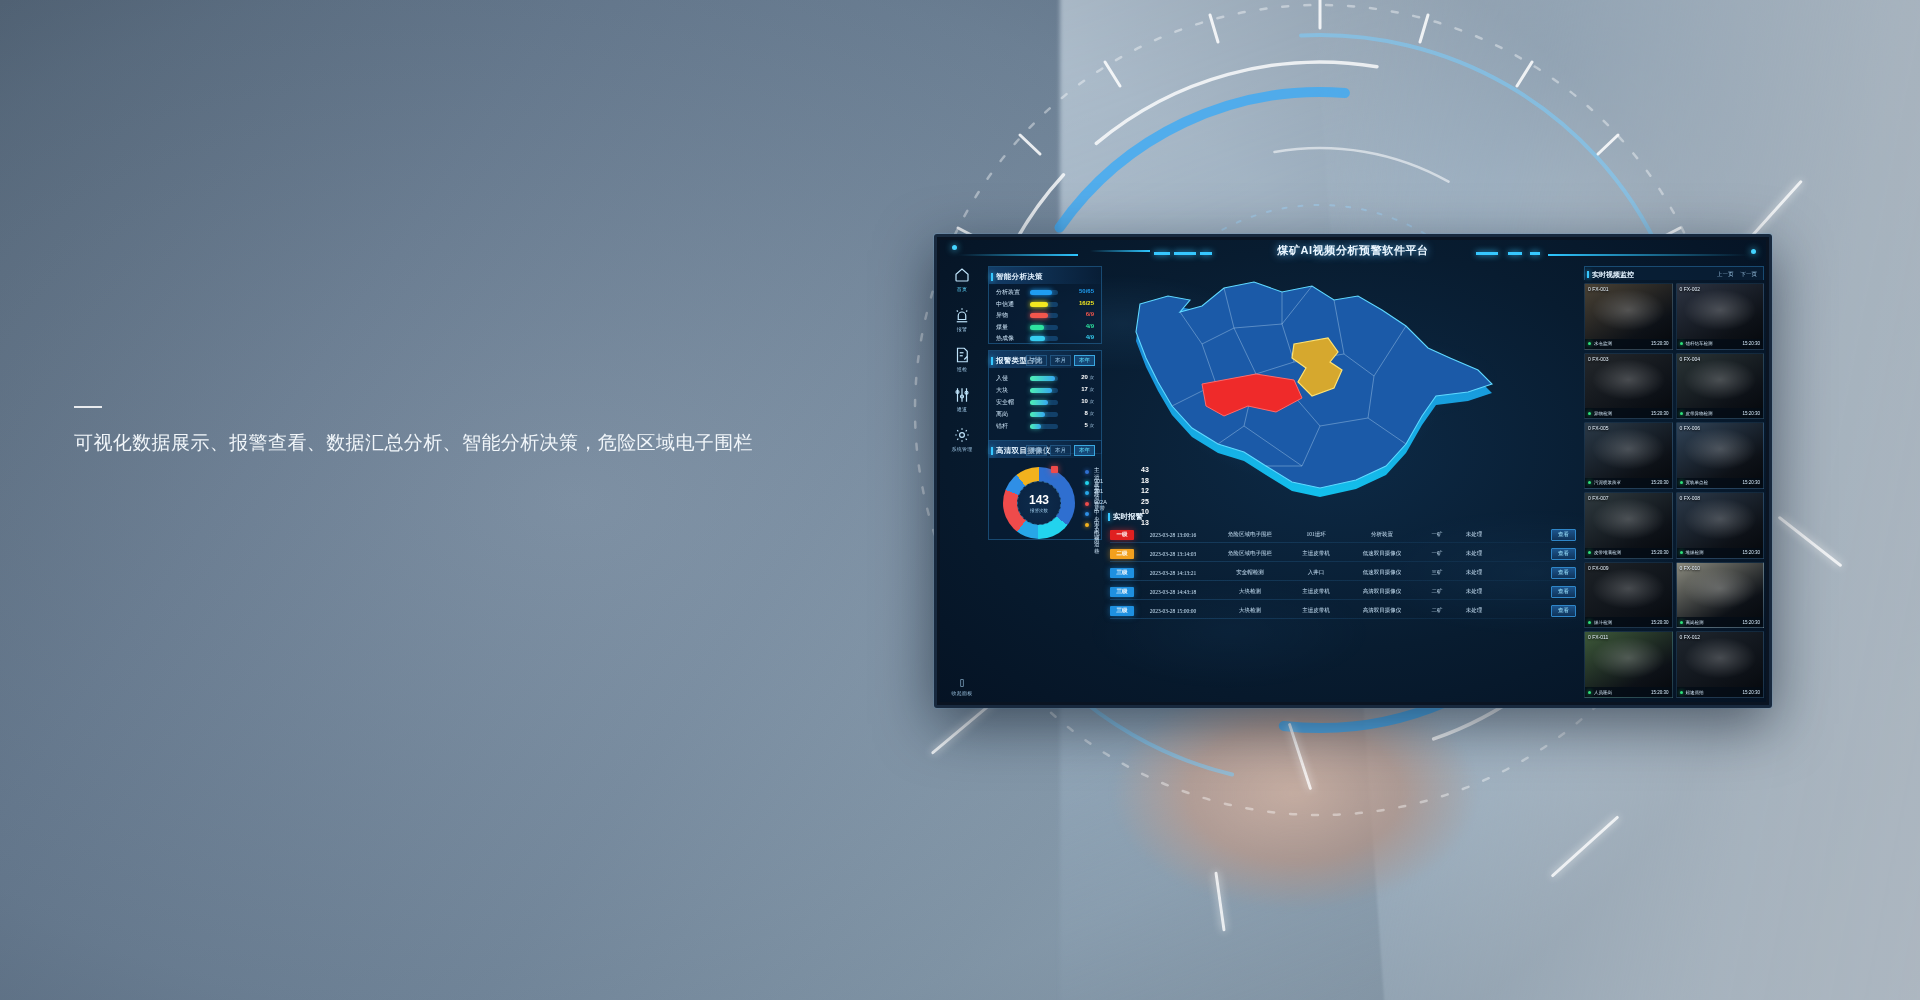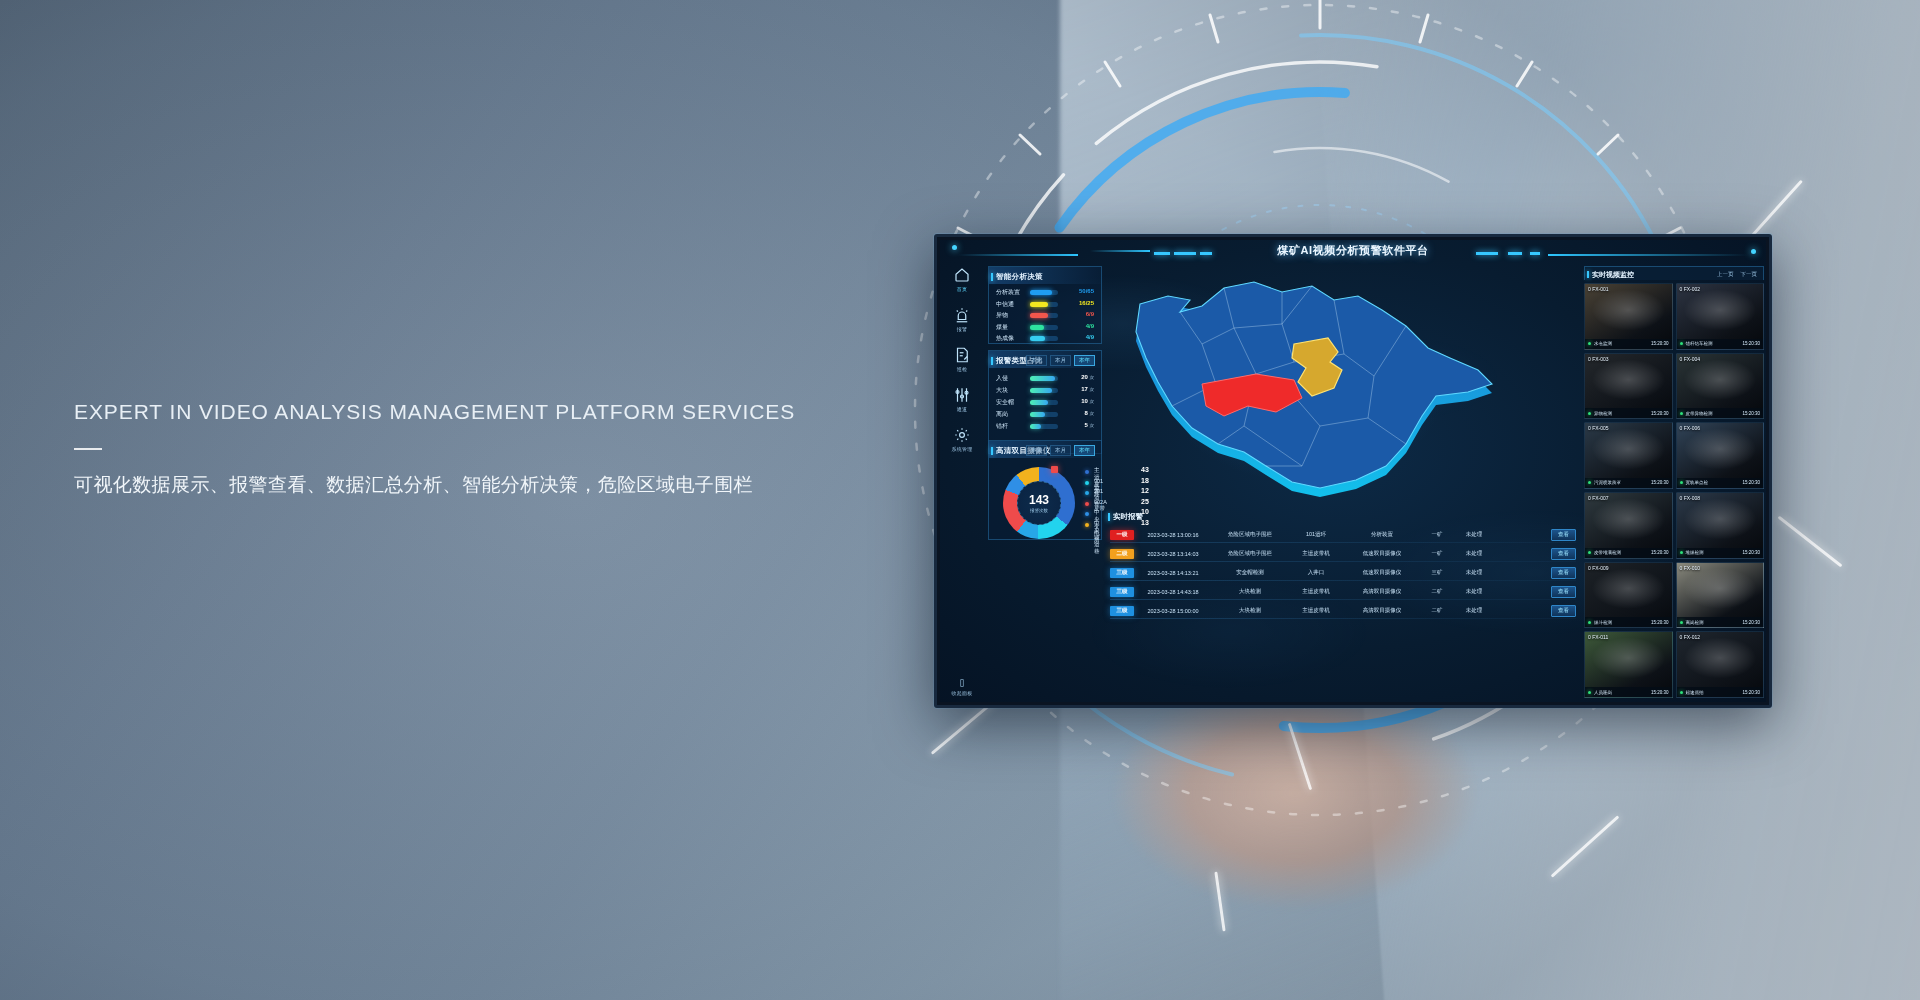--- a/index.html
+++ b/index.html
@@ -110,21 +110,21 @@
   .lg-row{ position:relative; height:10.5px; }
   .lg-dot{ position:absolute; left:0; top:3px; width:4px; height:4px; border-radius:50%; }
   .lg-tx{ position:absolute; left:9px; top:0; font-size:5.5px; color:#cfe6f8; }
   .lg-vl{ position:absolute; left:56px; top:-1px; font-size:7px; font-weight:700; color:#ffffff; }
 
   
   .mapwrap{ position:absolute; left:166px; top:26px; width:398px; height:250px; }
   .map-glow{ position:absolute; inset:0; background:radial-gradient(ellipse 190px 120px at 50% 52%, rgba(32,110,175,.30),transparent 72%); }
 
   
-  .alarm{ position:absolute; left:166px; top:272px; right:186px; bottom:4px; }
+  .alarm{ position:absolute; left:166px; top:272px; right:186px; bottom:4px;font-family:Liberation Serif, serif; }
   .al-title{ position:absolute; left:7px; top:0; font-size:7.5px; font-weight:700; color:#e4f3ff; }
   .al-title::before{ content:""; position:absolute; left:-5px; top:1px; width:2px; height:8px; background:#36c8ff; box-shadow:0 0 5px #36c8ff; }
   .al-row{ position:absolute; left:4px; right:4px; height:17px; display:flex; align-items:center; }
   .al-row::after{ content:""; position:absolute; left:0; right:0; bottom:0; height:1px; background:linear-gradient(90deg,rgba(52,130,190,.30),rgba(52,130,190,.05)); }
   .badge{ width:24px; text-align:center; font-size:5.5px; color:#fff; padding:1.5px 0; border-radius:1px; font-weight:700; }
   .b1{ background:#e02020; box-shadow:0 0 6px rgba(224,32,32,.6);}
   .b2{ background:#f2a01e; box-shadow:0 0 6px rgba(242,160,30,.55);}
   .b3{ background:#1e90e0; box-shadow:0 0 6px rgba(30,144,224,.55);}
   .al-c{ font-size:5.5px; color:#c9e2f6; text-align:center; white-space:nowrap; overflow:hidden; }
   .al-btn{ font-size:5.5px; color:#9fe6ff; border:1px solid #2f86c8; background:linear-gradient(180deg,rgba(30,90,150,.9),rgba(16,54,94,.9)); padding:1.5px 6px; border-radius:1px; cursor:pointer; }
@@ -184,21 +184,20 @@
   </g>
 </svg>
 <div class="ray" style="left:920px;top:720px;width:100px;height:3px;transform:rotate(-40deg);"></div>
 <div class="ray" style="left:1265px;top:755px;width:70px;height:3px;transform:rotate(72deg);"></div>
 <div class="ray" style="left:1540px;top:845px;width:90px;height:3px;transform:rotate(-42deg);"></div>
 <div class="ray" style="left:1710px;top:220px;width:110px;height:3px;transform:rotate(-48deg);"></div>
 <div class="ray" style="left:1770px;top:540px;width:80px;height:3px;transform:rotate(38deg);"></div>
 <div class="ray" style="left:1190px;top:900px;width:60px;height:3px;transform:rotate(82deg);"></div>
 
 <div class="hero">
-  <h2>EXPERT IN VIDEO ANALYSIS MANAGEMENT PLATFORM SERVICES</h2>
   <div class="hr"></div>
   <p>可视化数据展示、报警查看、数据汇总分析、智能分析决策，危险区域电子围栏</p>
 </div>
 
 <div class="monitor">
  <div class="screen">
 
   <div class="sc-head">
     <div class="hdr-dot" style="left:12px;top:5px;"></div>
     <div class="hdr-line" style="left:18px;width:120px;"></div>

